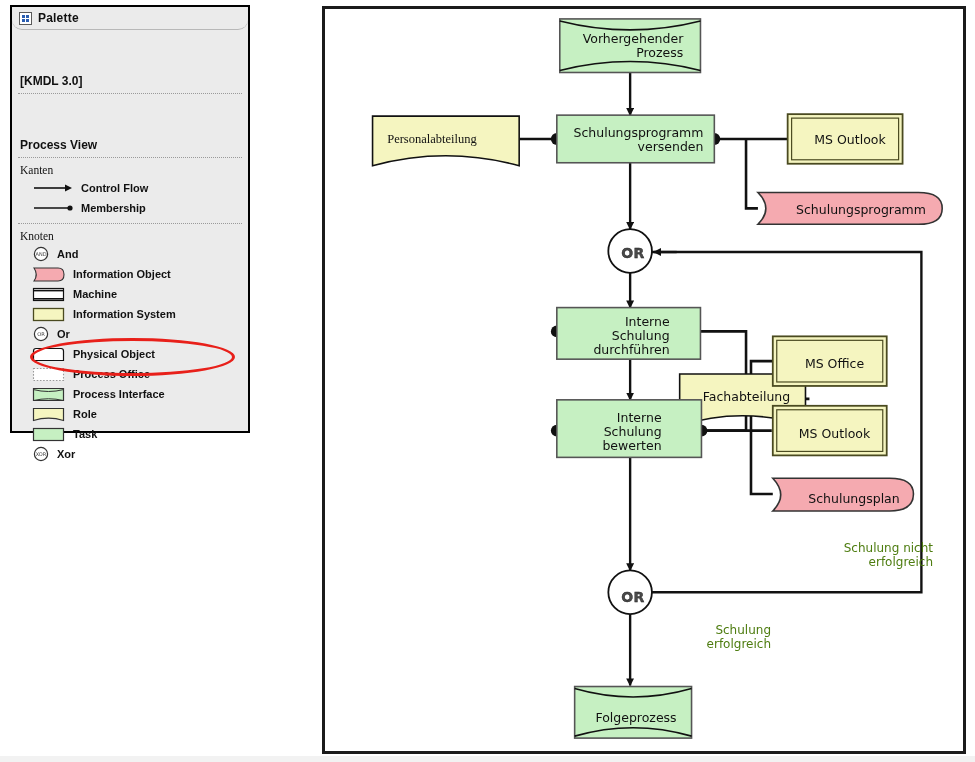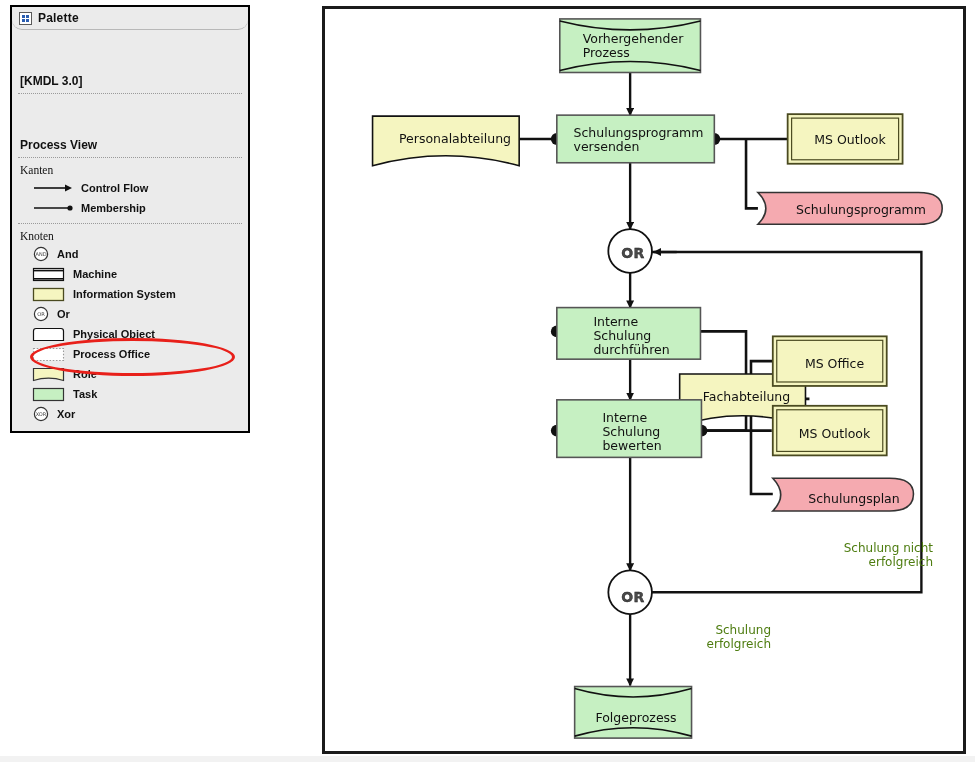--- a/index.html
+++ b/index.html
@@ -122,21 +122,21 @@
     position: absolute;
     left: 0; top: 0;
     width: 100%;
     height: 100%;
   }
   .node-text {
     position: absolute;
     display: flex;
     align-items: center;
     justify-content: center;
-    text-align: left;
+    text-align: right;
     font-family: "DejaVu Sans", sans-serif;
     font-size: 12.5px;
     color: #111111;
     line-height: 1.12;
     pointer-events: none;
     white-space: pre-line;
   }
   .edge-label {
     position: absolute;
     text-align: right;
@@ -212,20 +212,26 @@
     <div class="pal-group-label">Knoten</div>
 
     <div class="pal-row">
       <svg class="sw" width="18" height="16" viewBox="0 0 18 16">
         <circle cx="9" cy="8" r="6.6" fill="#fff" stroke="#333" stroke-width="1.2"></circle>
         <text x="9" y="10.4" font-family="DejaVu Sans, sans-serif" font-size="5" text-anchor="middle" fill="#444">AND</text>
       </svg>
       <span class="pal-label">And</span>
     </div>
 
+    <div class="pal-row">
+      <svg class="sw" width="34" height="15" viewBox="0 0 34 15">
+        <path d="M2 1 H26 Q32 1 32 7.5 Q32 14 26 14 H2 Q6.5 7.5 2 1 Z" fill="#f5aab0" stroke="#333" stroke-width="1.1"></path>
+      </svg>
+      <span class="pal-label">Information Object</span>
+    </div>
 
     <div class="pal-row">
       <svg class="sw" width="34" height="15" viewBox="0 0 34 15">
         <rect x="1.5" y="1.5" width="30" height="12" fill="#ffffff" stroke="#111" stroke-width="1.2"></rect>
         <line x1="1.5" y1="3.6" x2="31.5" y2="3.6" stroke="#111" stroke-width="1.6"></line>
         <line x1="1.5" y1="11.8" x2="31.5" y2="11.8" stroke="#111" stroke-width="1.6"></line>
       </svg>
       <span class="pal-label">Machine</span>
     </div>
 
@@ -251,20 +257,28 @@
       <span class="pal-label">Physical Object</span>
     </div>
 
     <div class="pal-row">
       <svg class="sw" width="34" height="15" viewBox="0 0 34 15">
         <rect x="1.5" y="1.5" width="30" height="12" fill="#ffffff" stroke="#9a9a9a" stroke-width="1.1" stroke-dasharray="1.6 1.6"></rect>
       </svg>
       <span class="pal-label">Process Office</span>
     </div>
 
+    <div class="pal-row">
+      <svg class="sw" width="34" height="15" viewBox="0 0 34 15">
+        <path d="M1.5 1.5 H31.5 V13.5 H1.5 Z" fill="#c6f0c2" stroke="#333" stroke-width="1.2"></path>
+        <path d="M1.5 2.6 Q16.5 6.4 31.5 2.6" fill="none" stroke="#333" stroke-width="1"></path>
+        <path d="M1.5 13.5 Q16.5 10 31.5 13.5" fill="none" stroke="#333" stroke-width="1"></path>
+      </svg>
+      <span class="pal-label">Process Interface</span>
+    </div>
 
     <div class="pal-row">
       <svg class="sw" width="34" height="15" viewBox="0 0 34 15">
         <path d="M1.5 1.5 H31.5 V13.5 Q16.5 8.6 1.5 13.5 Z" fill="#f5f5c0" stroke="#333" stroke-width="1.2"></path>
       </svg>
       <span class="pal-label">Role</span>
     </div>
 
     <div class="pal-row">
       <svg class="sw" width="34" height="15" viewBox="0 0 34 15">
@@ -396,21 +410,21 @@
       <g>
         <rect x="252" y="683" width="118" height="52" fill="#c6f0c2" stroke="#555" stroke-width="1.6"></rect>
         <path d="M252 685 Q311 702 370 685" fill="none" stroke="#111" stroke-width="1.6"></path>
         <path d="M252 733 Q311 716 370 733" fill="none" stroke="#111" stroke-width="1.6"></path>
       </g>
     </svg>
 
     <div class="node-text" style="left:237px; top:10px; width:142px; height:54px;">Vorhergehender
 Prozess</div>
 
-    <div class="node-text" style="left:56px; top:108px; width:148px; height:44px;">Personalabteilung</div>
+    <div class="node-text" style="left:33px; top:108px; width:148px; height:44px;font-family:Liberation Serif, serif;">Personalabteilung</div>
 
     <div class="node-text" style="left:234px; top:107px; width:159px; height:48px;">Schulungsprogramm
 versenden</div>
 
     <div class="node-text" style="left:467px; top:106px; width:116px; height:50px;">MS Outlook</div>
 
     <div class="node-text" style="left:449px; top:185px; width:174px; height:32px;">Schulungsprogramm</div>
 
     <div class="or-label" style="left:286px; top:222px; width:44px; height:44px;">OR</div>
 

